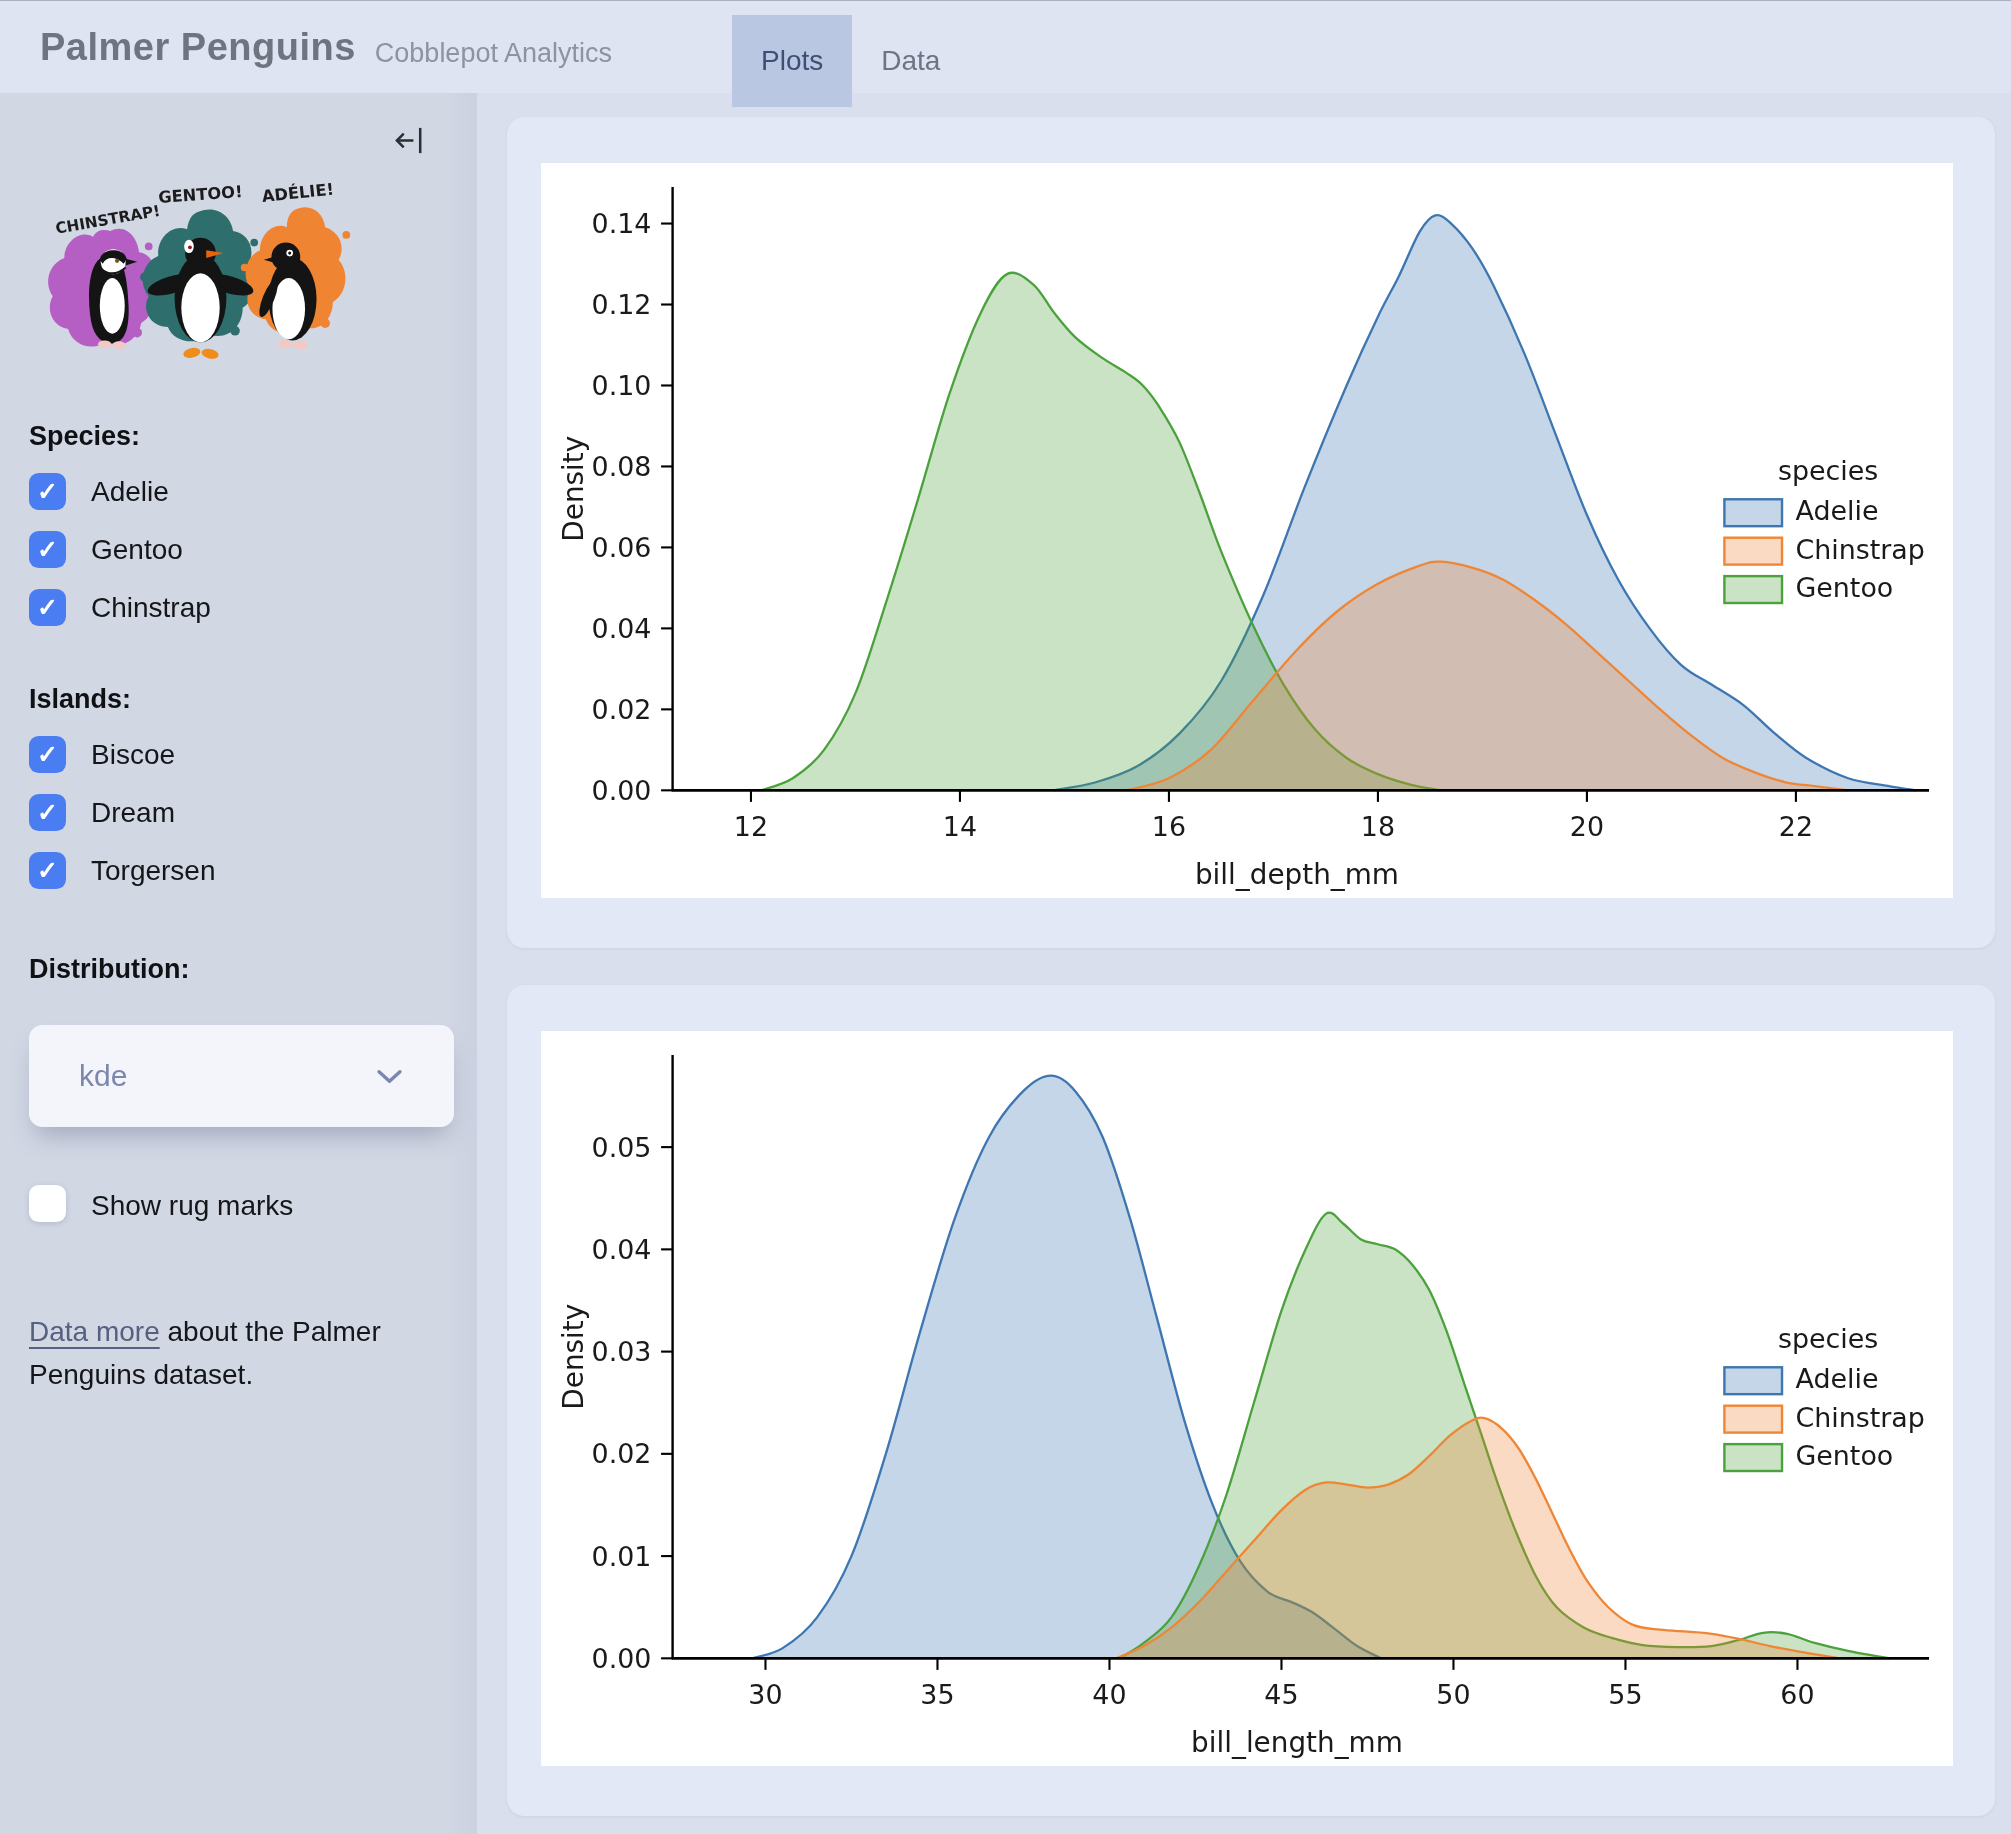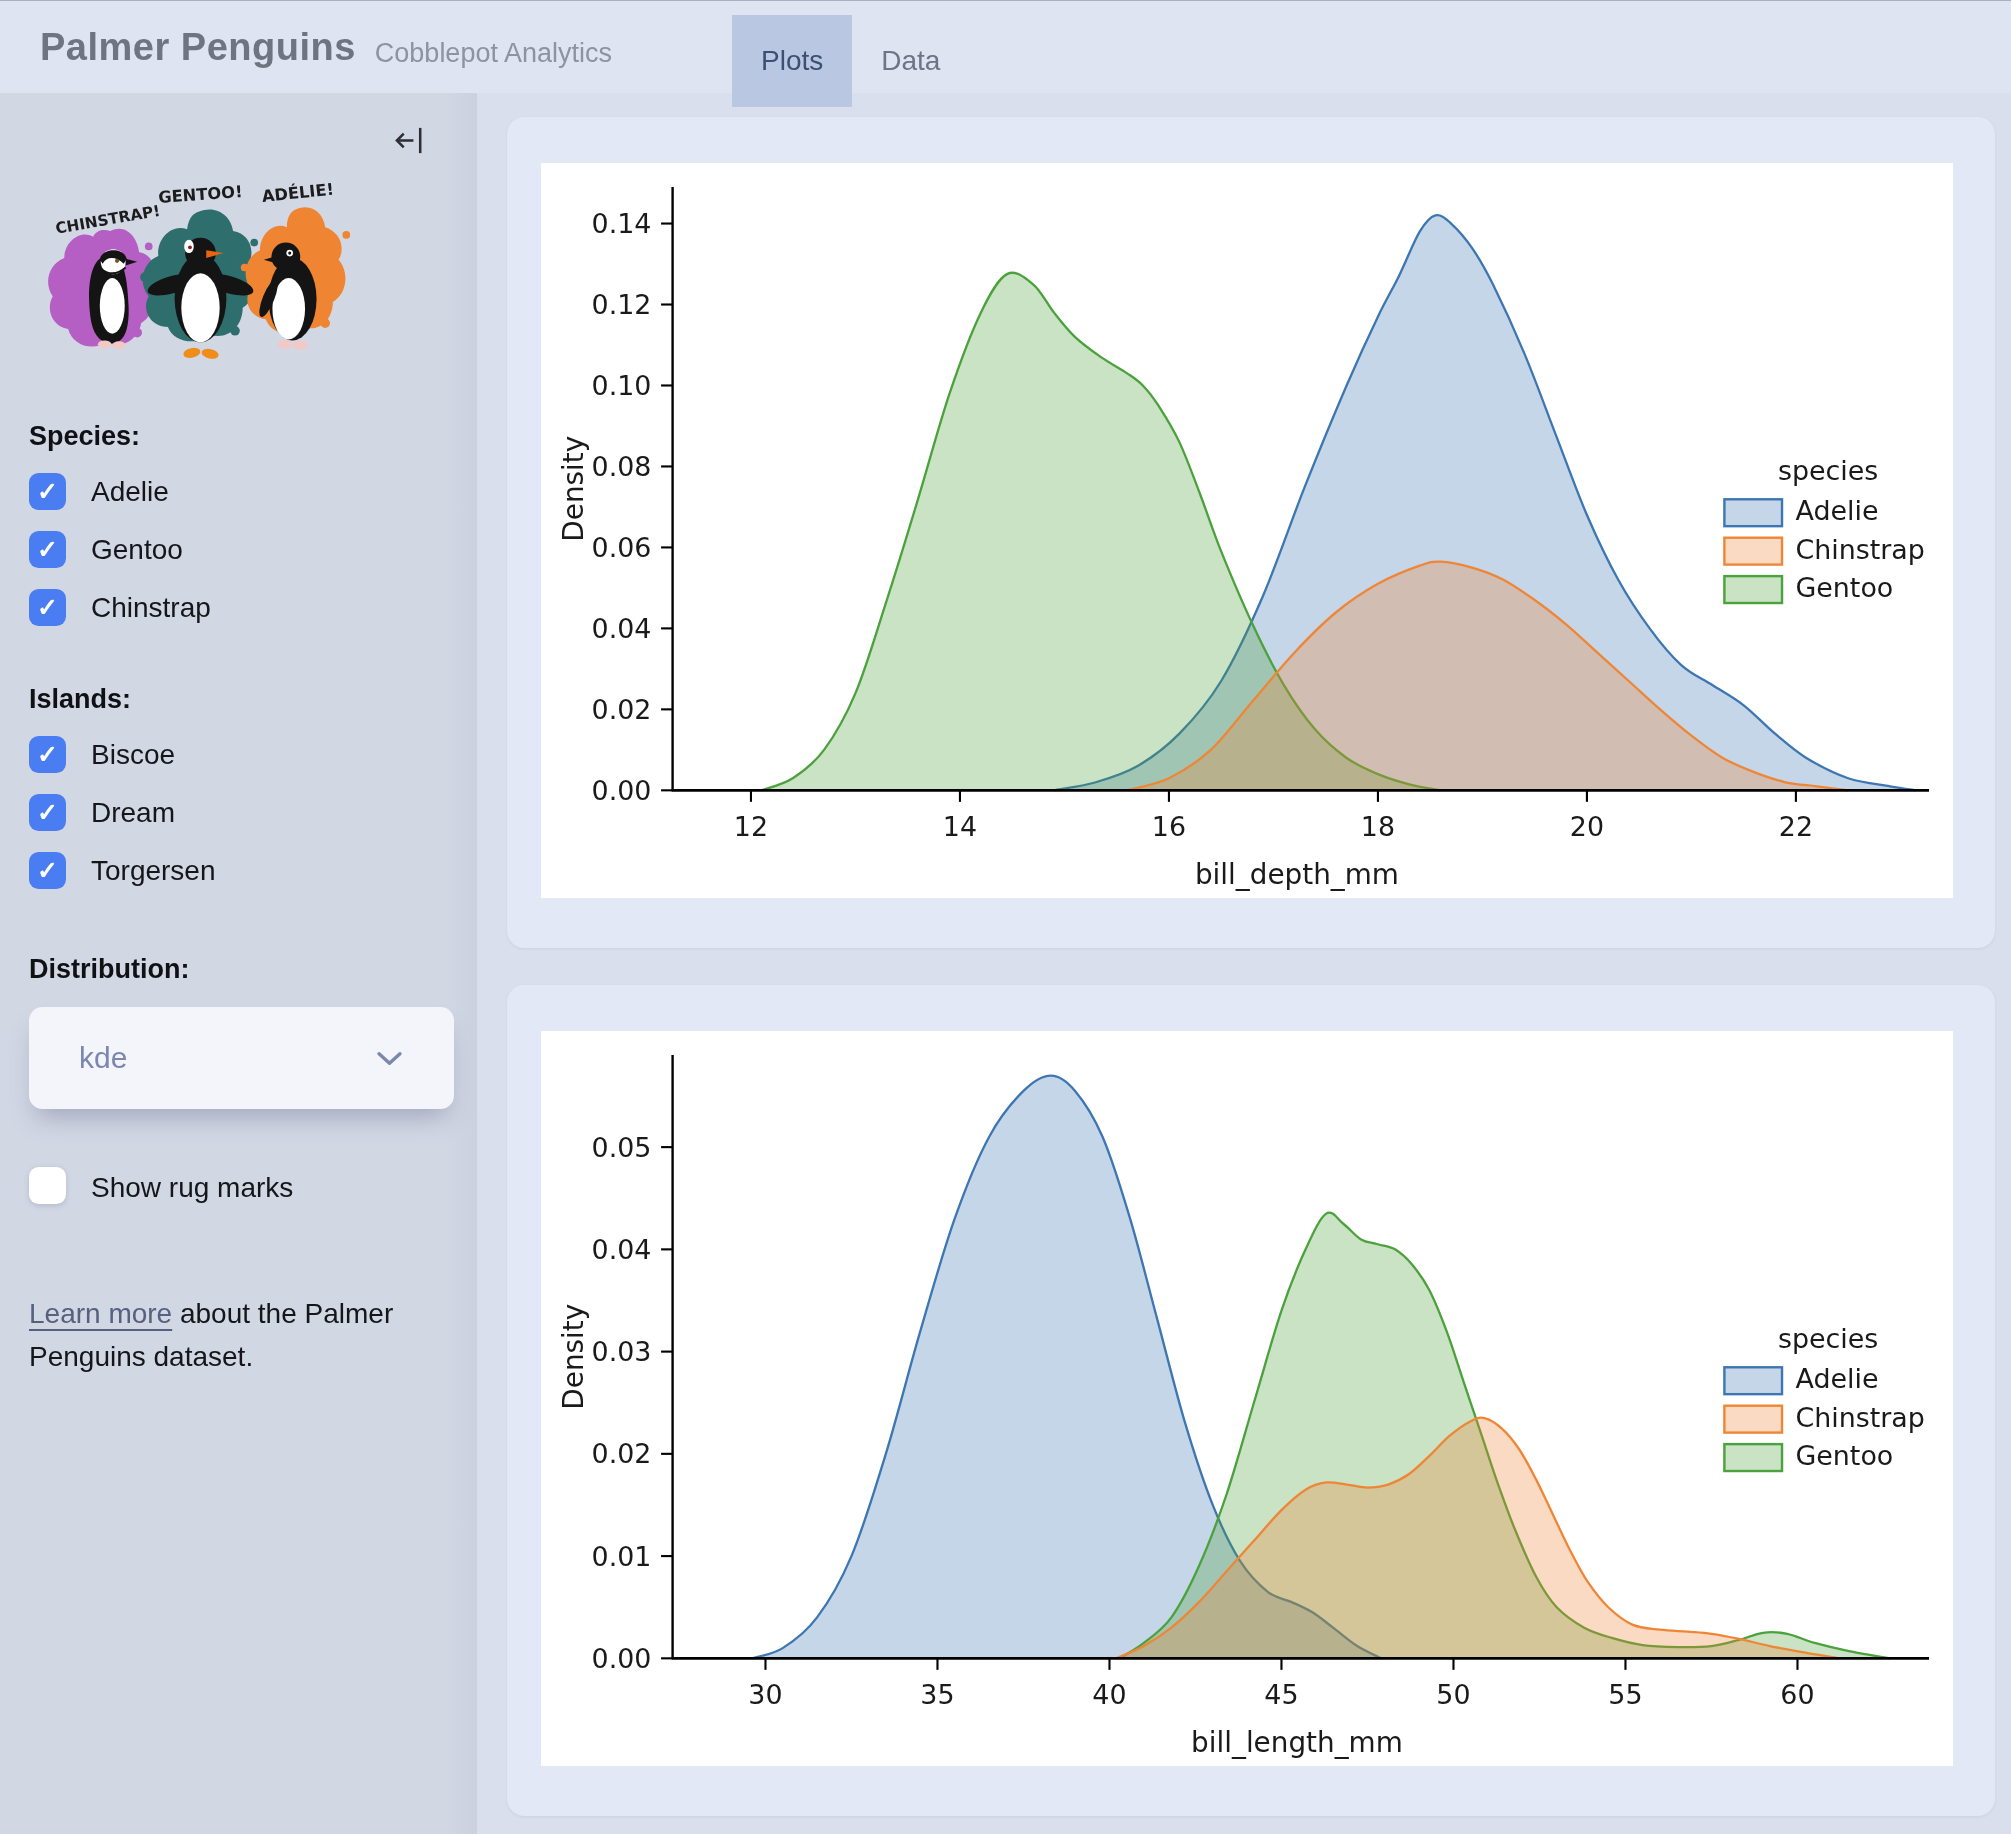--- a/index.html
+++ b/index.html
@@ -45,21 +45,21 @@
     flex: none;
   }
   .checkbox.checked { background: #4a7df2; box-shadow: none; }
   .checkbox.checked::after {
     content: "✓"; color: #ffffff; font-size: 25px; font-weight: 700; line-height: 1;
   }
   .check-label { font-size: 28px; margin-left: 25px; color: #15161a; }
   .islands-heading { margin-top: 58px; }
   .dist-heading { margin-top: 65px; }
   .select-box {
-    margin-top: 22px; width: 425px; height: 102px; border-radius: 13.4px;
+    margin-top: 40px; width: 425px; height: 102px; border-radius: 13.4px;
     background: #f3f5fb;
     box-shadow: 0 15.4px 25px -7.7px rgba(90,100,130,0.40);
     display: flex; align-items: center; justify-content: space-between;
     padding: 0 50px; cursor: pointer;
   }
   .select-value { font-size: 30px; color: #7c87ae; }
   .rug-row { margin-top: 58px; align-items: flex-end; }
   .footer-note { margin-top: 88px; font-size: 28px; line-height: 1.55; color: #15161a; width: 403px; }
   .footer-link { color: #566080; text-decoration: underline; text-underline-offset: 5.8px; cursor: pointer; }
   
@@ -189,21 +189,21 @@
       <polyline points="4,5 15,15 26,5" fill="none" stroke="#7c87ae" stroke-width="3.6" stroke-linecap="round" stroke-linejoin="round"></polyline>
     </svg>
   </div>
 
   <div class="check-row rug-row">
     <span class="checkbox"></span>
     <span class="check-label">Show rug marks</span>
   </div>
 
   <div class="footer-note">
-    <span class="footer-link">Learn more</span><span> about the Palmer Penguins dataset.</span>
+    <span class="footer-link">Data more</span><span> about the Palmer Penguins dataset.</span>
   </div>
 </div>
 
 <div class="main">
   <div class="plot-card">
     <div class="plot-white">
       <svg class="plot" width="1412" height="735" viewBox="0 0 1470 765">
           <path d="M534.1,653.0C541.3,651.6,563.1,648.8,577.6,644.6C592.1,640.4,606.6,636.1,621.1,627.7C635.6,619.3,650.1,608.7,664.6,594.0C679.1,579.2,693.6,563.1,708.1,539.2C722.6,515.3,737.1,484.4,751.6,450.7C766.1,417.0,780.7,373.4,795.2,336.9C809.7,300.4,826.0,261.0,838.7,231.5C851.4,202.0,862.2,178.8,871.3,159.9C880.4,140.9,885.8,132.5,893.1,117.7C900.3,103.0,908.5,81.9,914.8,71.4C921.2,60.8,925.7,55.9,931.1,54.5C936.6,53.1,941.1,57.3,947.5,62.9C953.8,68.6,962.0,77.7,969.2,88.2C976.5,98.8,981.9,107.9,991.0,126.2C1000.0,144.4,1012.7,171.8,1023.6,197.8C1034.5,223.8,1045.4,254.0,1056.2,282.1C1067.1,310.2,1078.0,341.1,1088.9,366.4C1099.8,391.7,1110.6,414.2,1121.5,433.8C1132.4,453.5,1143.3,469.7,1154.2,484.4C1165.0,499.2,1175.9,512.5,1186.8,522.3C1197.7,532.2,1208.5,536.4,1219.4,543.4C1230.3,550.4,1241.2,556.1,1252.1,564.5C1262.9,572.9,1273.8,584.9,1284.7,594.0C1295.6,603.1,1304.6,611.6,1317.3,619.3C1330.0,627.0,1346.3,635.4,1360.8,640.4C1375.4,645.3,1392.6,646.7,1404.4,648.8C1416.1,650.9,1427.0,652.3,1431.6,653.0L1431.6,653L534.1,653Z" fill="rgba(61,118,176,0.30)" stroke="none"></path>
           <path d="M534.1,653.0C541.3,651.6,563.1,648.8,577.6,644.6C592.1,640.4,606.6,636.1,621.1,627.7C635.6,619.3,650.1,608.7,664.6,594.0C679.1,579.2,693.6,563.1,708.1,539.2C722.6,515.3,737.1,484.4,751.6,450.7C766.1,417.0,780.7,373.4,795.2,336.9C809.7,300.4,826.0,261.0,838.7,231.5C851.4,202.0,862.2,178.8,871.3,159.9C880.4,140.9,885.8,132.5,893.1,117.7C900.3,103.0,908.5,81.9,914.8,71.4C921.2,60.8,925.7,55.9,931.1,54.5C936.6,53.1,941.1,57.3,947.5,62.9C953.8,68.6,962.0,77.7,969.2,88.2C976.5,98.8,981.9,107.9,991.0,126.2C1000.0,144.4,1012.7,171.8,1023.6,197.8C1034.5,223.8,1045.4,254.0,1056.2,282.1C1067.1,310.2,1078.0,341.1,1088.9,366.4C1099.8,391.7,1110.6,414.2,1121.5,433.8C1132.4,453.5,1143.3,469.7,1154.2,484.4C1165.0,499.2,1175.9,512.5,1186.8,522.3C1197.7,532.2,1208.5,536.4,1219.4,543.4C1230.3,550.4,1241.2,556.1,1252.1,564.5C1262.9,572.9,1273.8,584.9,1284.7,594.0C1295.6,603.1,1304.6,611.6,1317.3,619.3C1330.0,627.0,1346.3,635.4,1360.8,640.4C1375.4,645.3,1392.6,646.7,1404.4,648.8C1416.1,650.9,1427.0,652.3,1431.6,653.0" fill="none" stroke="#3d76b0" stroke-width="2.4"></path>
           <path d="M229.5,653.0C234.9,650.9,251.2,647.4,262.1,640.4C273.0,633.3,283.9,625.6,294.7,610.9C305.6,596.1,316.5,577.8,327.4,551.8C338.3,525.9,349.1,488.6,360.0,454.9C370.9,421.2,381.8,385.4,392.6,349.5C403.5,313.7,414.4,272.3,425.3,240.0C436.2,207.6,447.9,176.4,457.9,155.7C467.9,134.9,476.1,120.5,485.1,115.6C494.2,110.7,504.2,119.5,512.3,126.2C520.5,132.8,526.8,146.5,534.1,155.7C541.3,164.8,547.7,173.2,555.8,180.9C564.0,188.7,574.0,195.7,583.0,202.0C592.1,208.3,603.0,214.0,610.2,218.9C617.5,223.8,621.1,225.9,626.5,231.5C632.0,237.1,636.5,242.8,642.9,252.6C649.2,262.4,657.4,275.1,664.6,290.5C671.9,306.0,679.1,326.4,686.4,345.3C693.6,364.3,699.1,381.9,708.1,404.3C717.2,426.8,729.9,457.0,740.8,480.2C751.6,503.4,762.5,525.2,773.4,543.4C784.3,561.7,795.2,577.1,806.0,589.8C816.9,602.4,827.8,611.6,838.7,619.3C849.6,627.0,860.4,631.6,871.3,636.1C882.2,640.7,893.1,643.9,903.9,646.7C914.8,649.5,931.1,651.9,936.6,653.0L936.6,653L229.5,653Z" fill="rgba(75,161,60,0.30)" stroke="none"></path>

